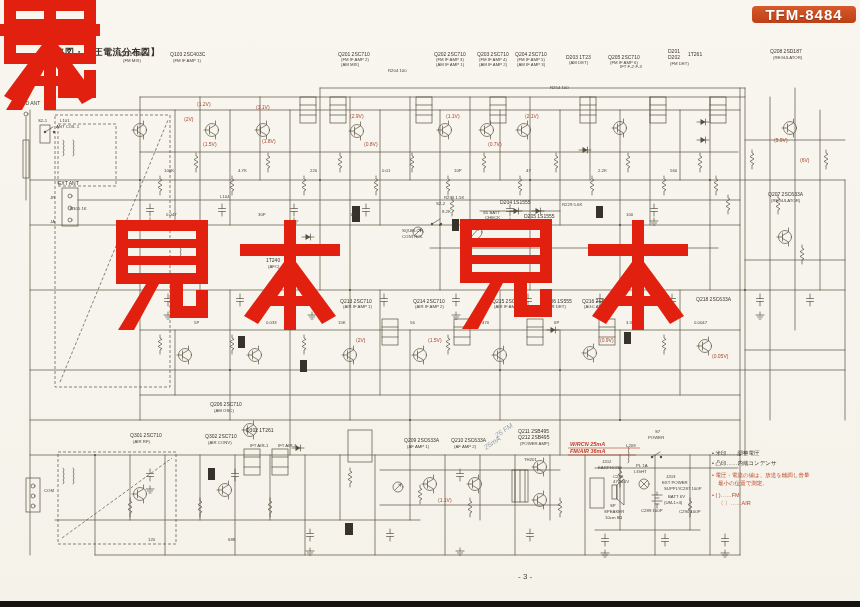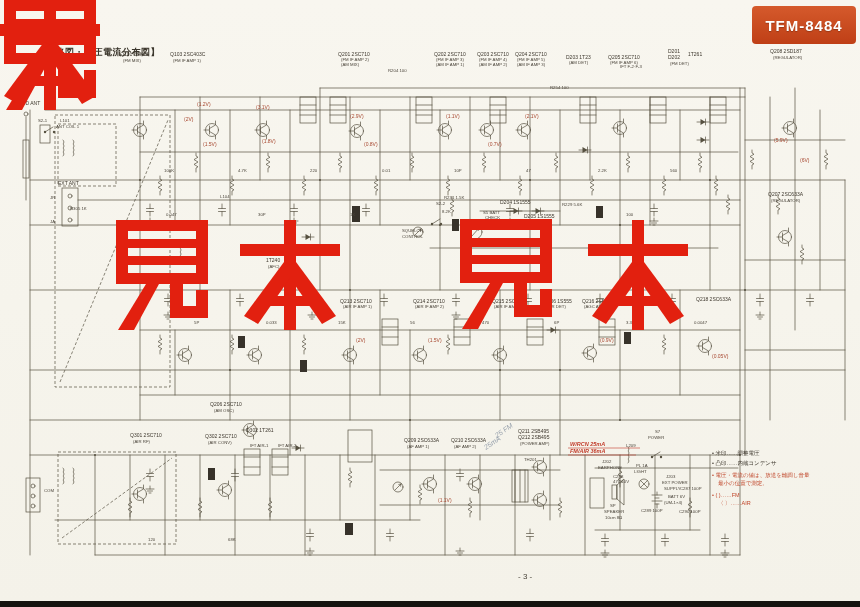--- a/index.html
+++ b/index.html
@@ -1,21 +1,21 @@
 <!DOCTYPE html>
 <html><head>
 <meta charset="utf-8">
 <style>
   html,body{margin:0;padding:0;background:#e8e6de;}
   .page{position:relative;width:860px;height:607px;overflow:hidden;
         background:linear-gradient(#f8f6ef, #f4f2e9);
         font-family:"Liberation Sans",sans-serif;}
   .title{position:absolute;left:46px;top:46px;font-size:9px;font-weight:bold;
          color:#3b362c;letter-spacing:.5px;}
-  .badge{position:absolute;left:752px;top:6px;width:104px;height:38px;
+  .badge{position:absolute;left:752px;top:6px;width:104px;height:17px;
          background:linear-gradient(#d55a2c,#bf3f16);border-radius:4px;
          display:flex;align-items:center;justify-content:center;
          color:#fff;font-size:15px;font-weight:bold;letter-spacing:1px;
          text-shadow:0 1px 1px rgba(0,0,0,.25);}
   .pagenum{position:absolute;left:518px;top:572px;font-size:8px;color:#4a453c;}
   .botbar{position:absolute;left:0;top:601px;width:860px;height:6px;background:#15130f;}
   svg{position:absolute;left:0;top:0;}
   .wire{stroke:#565040;stroke-width:.7;fill:none;stroke-linecap:round;}
   .dash{stroke:#565040;stroke-width:.7;fill:none;stroke-dasharray:3 2;}
   .fillw{fill:#565040;stroke:none;}

